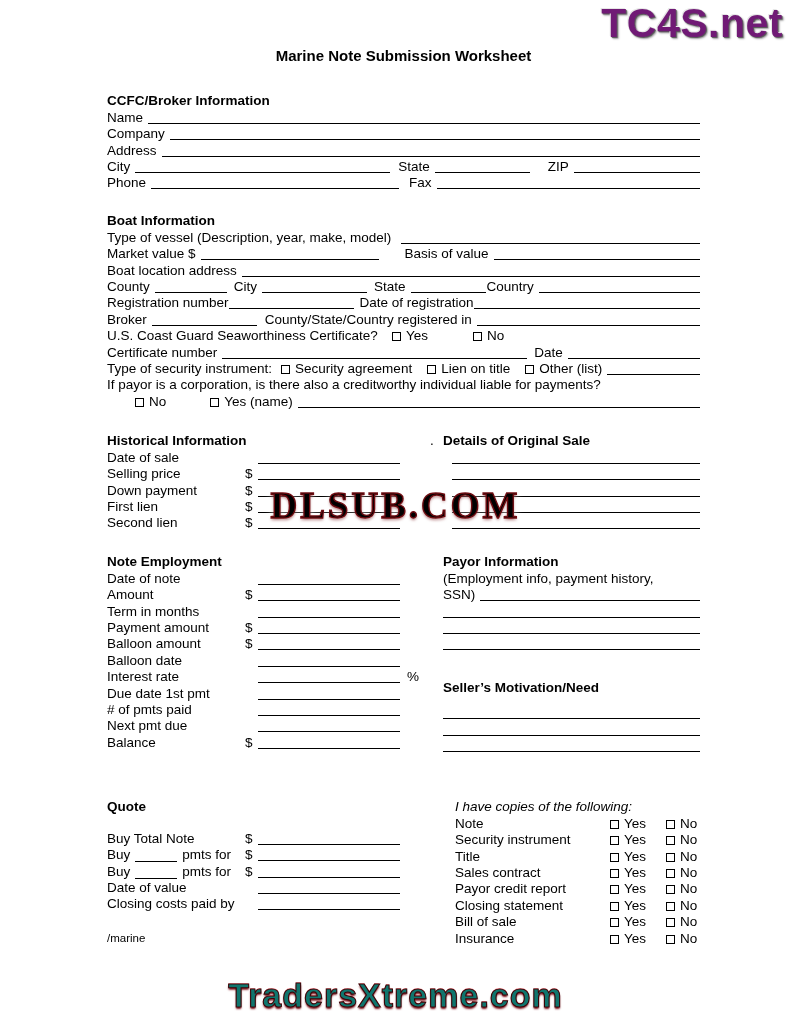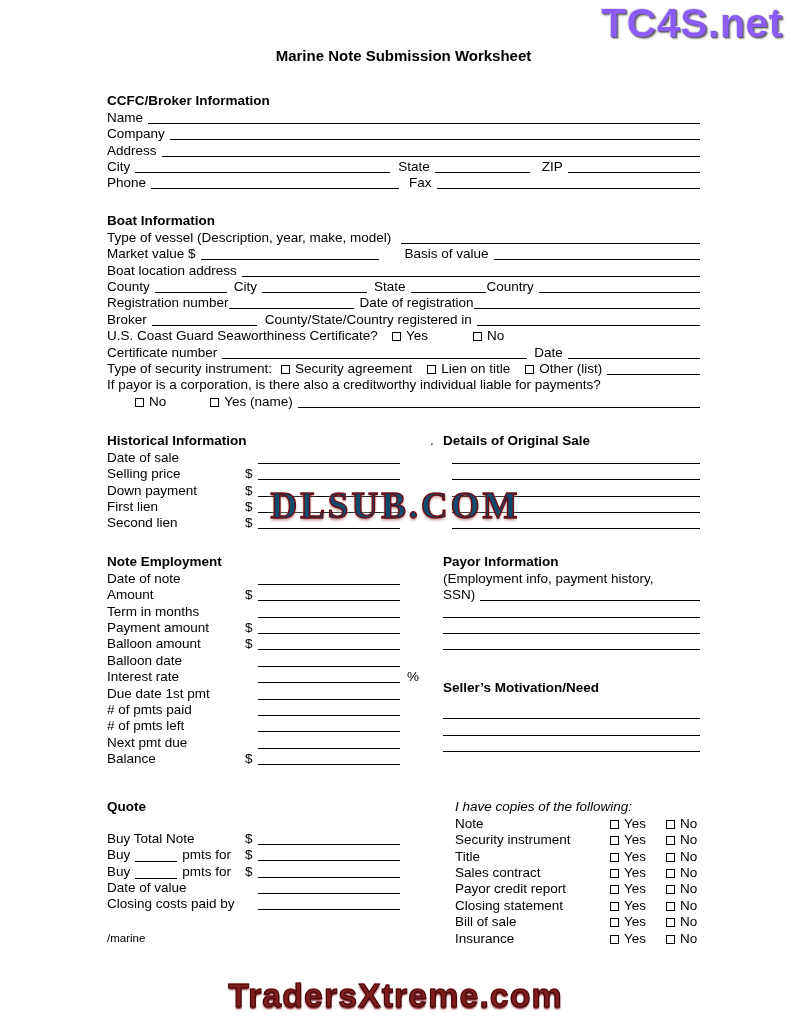--- a/index.html
+++ b/index.html
@@ -11,29 +11,29 @@
   .bold{font-weight:bold}
   .lbl{margin-right:5px;flex:none}
   .ln{border-bottom:1px solid #000;height:4px;align-self:flex-end;margin-bottom:1px;flex:none}
   .fill{flex:1 1 auto}
   .c-lbl{width:138px;flex:none}
   .c-dollar{width:13px;flex:none}
   .c-ln{width:142px;flex:none}
   .rln{margin-left:auto;width:248px;flex:none}
   .cb{width:9px;height:9px;border:1.2px solid #000;flex:none;align-self:flex-end;margin:0 5px 2px 0}
   .composite{display:flex;align-items:flex-end}
-  .logo-top{position:absolute;top:0;right:8px;font-size:41px;font-weight:bold;color:#8b5cf6;
+  .logo-top{position:absolute;top:0;right:8px;font-size:41px;font-weight:bold;color:#701a75;
             text-shadow:-1px -1px 0 #e6e6e6,1px 1px 1px #555,2px 2px 2px #aaa;letter-spacing:0.5px}
   .title{position:absolute;top:47px;left:107px;width:593px;text-align:center;font-size:15px;font-weight:bold}
   .watermark{position:absolute;top:484px;left:50%;transform:translateX(-50%);z-index:5;
              font-family:"Liberation Serif",serif;font-size:37px;font-weight:bold;letter-spacing:3px;
-             color:#0c4a6e;-webkit-text-stroke:1.4px #6e0b10;
+             color:#000000;-webkit-text-stroke:1.4px #6e0b10;
              text-shadow:0 2px 3px rgba(110,5,10,.55),0 0 8px rgba(255,255,255,.95)}
   .logo-bottom{position:absolute;top:976px;left:0;width:100%;text-align:center;font-size:34px;font-weight:bold;
-               color:#7f1d1d;-webkit-text-stroke:1.1px #3a0508;letter-spacing:1px;
+               color:#0f766e;-webkit-text-stroke:1.1px #3a0508;letter-spacing:1px;
                text-shadow:0 2px 2px #7e1018,0 -1px 0 #ff9aa0}
   .italic{font-style:italic}
   .cp-lbl{width:155px;flex:none}
   .cp-yes{width:32px;flex:none}
   .small{font-size:11.5px}
 </style>
 </head>
 <body>
 
 <div class="page">
@@ -55,21 +55,21 @@
     </div>
     <div class="row">
       <span class="lbl">Address</span>
       <span class="ln fill"></span>
     </div>
     <div class="row">
       <span class="lbl">City</span>
       <span class="ln" style="width:255px"></span>
       <span class="lbl" style="margin-left:8px">State</span>
       <span class="ln" style="width:95px"></span>
-      <span class="lbl" style="margin-left:12px">ZIP</span>
+      <span class="lbl" style="margin-left:18px">ZIP</span>
       <span class="ln fill"></span>
     </div>
     <div class="row">
       <span class="lbl">Phone</span>
       <span class="ln" style="width:248px"></span>
       <span class="lbl" style="margin-left:10px">Fax</span>
       <span class="ln fill"></span>
     </div>
   </div>
 
@@ -232,25 +232,20 @@
       <span class="c-lbl">Due date 1st pmt</span>
       <span class="c-dollar"></span>
       <span class="ln c-ln"></span>
     </div>
     <div class="row">
       <span class="c-lbl"># of pmts paid</span>
       <span class="c-dollar"></span>
       <span class="ln c-ln"></span>
     </div>
     <div class="row">
-      <span class="c-lbl"># of pmts left</span>
-      <span class="c-dollar"></span>
-      <span class="ln c-ln"></span>
-    </div>
-    <div class="row">
       <span class="c-lbl">Next pmt due</span>
       <span class="c-dollar"></span>
       <span class="ln c-ln"></span>
     </div>
     <div class="row">
       <span class="c-lbl">Balance</span>
       <span class="c-dollar">$</span>
       <span class="ln c-ln"></span>
     </div>
   </div>

